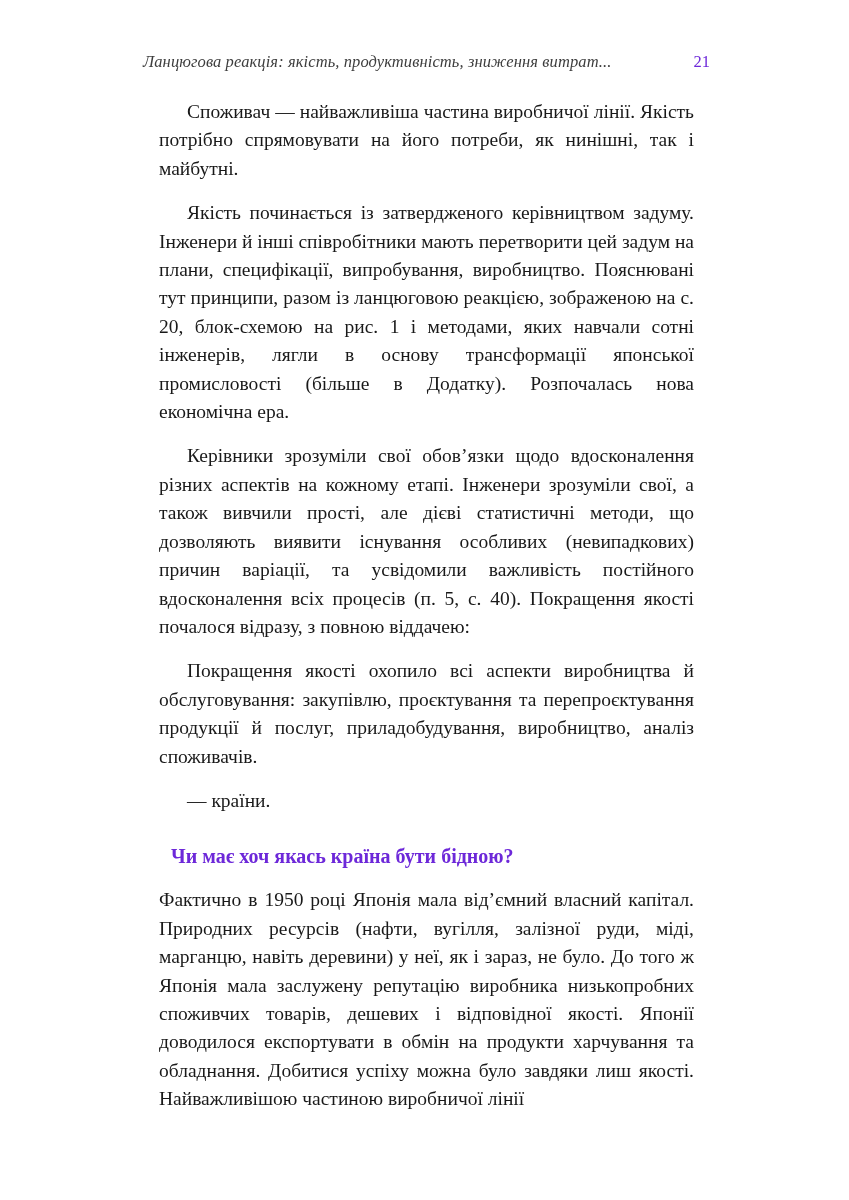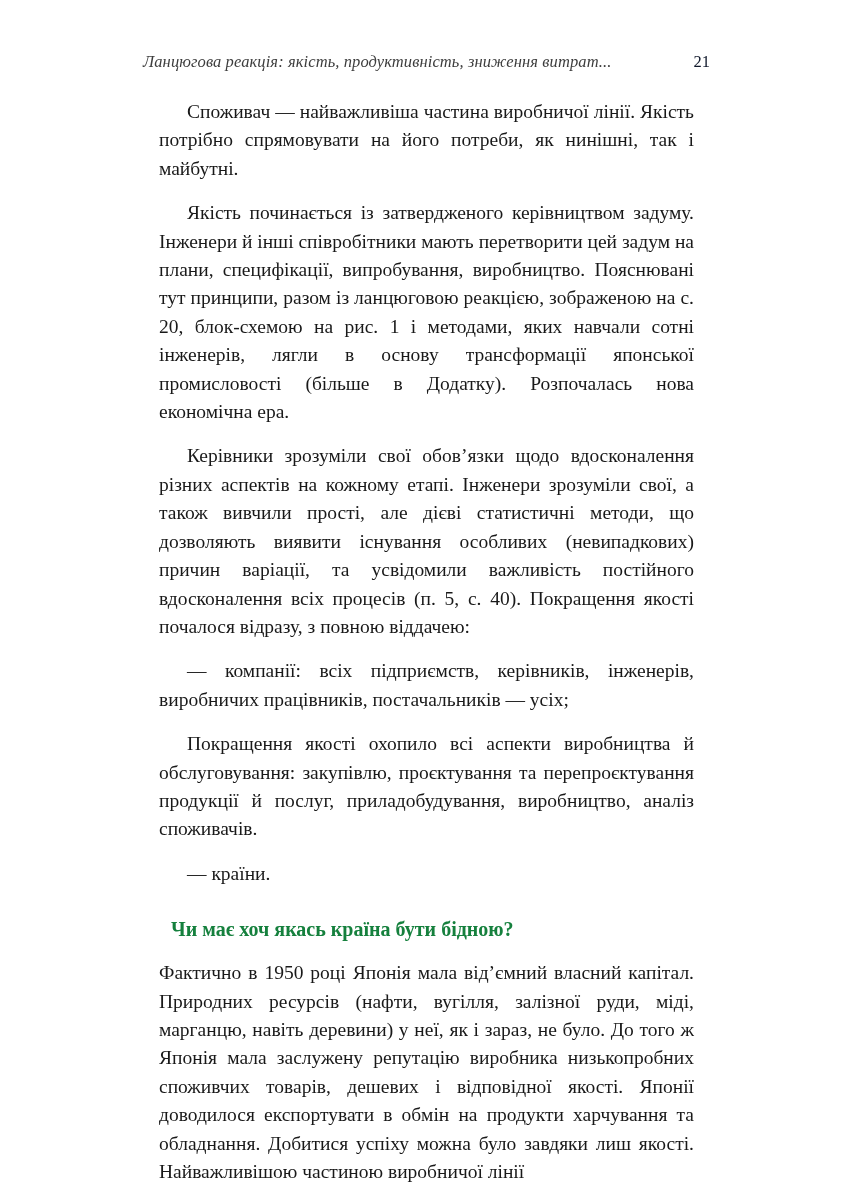--- a/index.html
+++ b/index.html
@@ -21,56 +21,55 @@
     font-size: 16.5px;
     color: #3d3d3d;
     margin-bottom: 26px;
   }
   .running-header .header-title {
     font-style: italic;
     letter-spacing: 0.1px;
   }
   .running-header .page-number {
     font-style: normal;
-    color: #0f172a;
+    color: #6d28d9;
     padding-left: 20px;
   }
   .body-text {
     font-size: 19.5px;
     line-height: 28.4px;
     text-align: justify;
     color: #191919;
   }
   .body-text p { margin: 16px; }
   .body-text p.indent { text-indent: 28px; }
   .section-heading {
     font-size: 20px;
     font-weight: bold;
     line-height: 28px;
     margin: 27px 0 7px 0;
     padding-left: 28px;
-    color: #15803d;
+    color: #6d28d9;
     text-align: left;
   }
 </style>
 </head>
 <body>
 
 <div class="page">
 
   <div class="running-header">
     <span class="header-title">Ланцюгова реакція: якість, продуктивність, зниження витрат...</span>
     <span class="page-number">21</span>
   </div>
 
   <div class="body-text">
     <p class="indent">Споживач — найважливіша частина виробничої лінії. Якість потрібно спрямовувати на його потреби, як нинішні, так і майбутні.</p>
     <p class="indent">Якість починається із затвердженого керівництвом задуму. Інженери й інші співробітники мають перетворити цей задум на плани, специфікації, випробування, виробництво. Пояснювані тут принципи, разом із ланцюговою реакцією, зображеною на с. 20, блок-схемою на рис. 1 і методами, яких навчали сотні інженерів, лягли в основу трансформації японської промисловості (більше в Додатку). Розпочалась нова економічна ера.</p>
     <p class="indent">Керівники зрозуміли свої обов’язки щодо вдосконалення різних аспектів на кожному етапі. Інженери зрозуміли свої, а також вивчили прості, але дієві статистичні методи, що дозволяють виявити існування особливих (невипадкових) причин варіації, та усвідомили важливість постійного вдосконалення всіх процесів (п. 5, с. 40). Покращення якості почалося відразу, з повною віддачею:</p>
-    <p class="indent">— компанії: всіх підприємств, керівників, інженерів, виробничих працівників, постачальників — усіх;</p>
     <p class="indent">Покращення якості охопило всі аспекти виробництва й обслуговування: закупівлю, проєктування та перепроєктування продукції й послуг, приладобудування, виробництво, аналіз споживачів.</p>
     <p class="indent">— країни.</p>
 
     <h2 class="section-heading">Чи має хоч якась країна бути бідною?</h2>
 
     <p>Фактично в 1950 році Японія мала від’ємний власний капітал. Природних ресурсів (нафти, вугілля, залізної руди, міді, марганцю, навіть деревини) у неї, як і зараз, не було. До того ж Японія мала заслужену репутацію виробника низькопробних споживчих товарів, дешевих і відповідної якості. Японії доводилося експортувати в обмін на продукти харчування та обладнання. Добитися успіху можна було завдяки лиш якості. Найважливішою частиною виробничої лінії</p>
   </div>
 
 </div>
 

